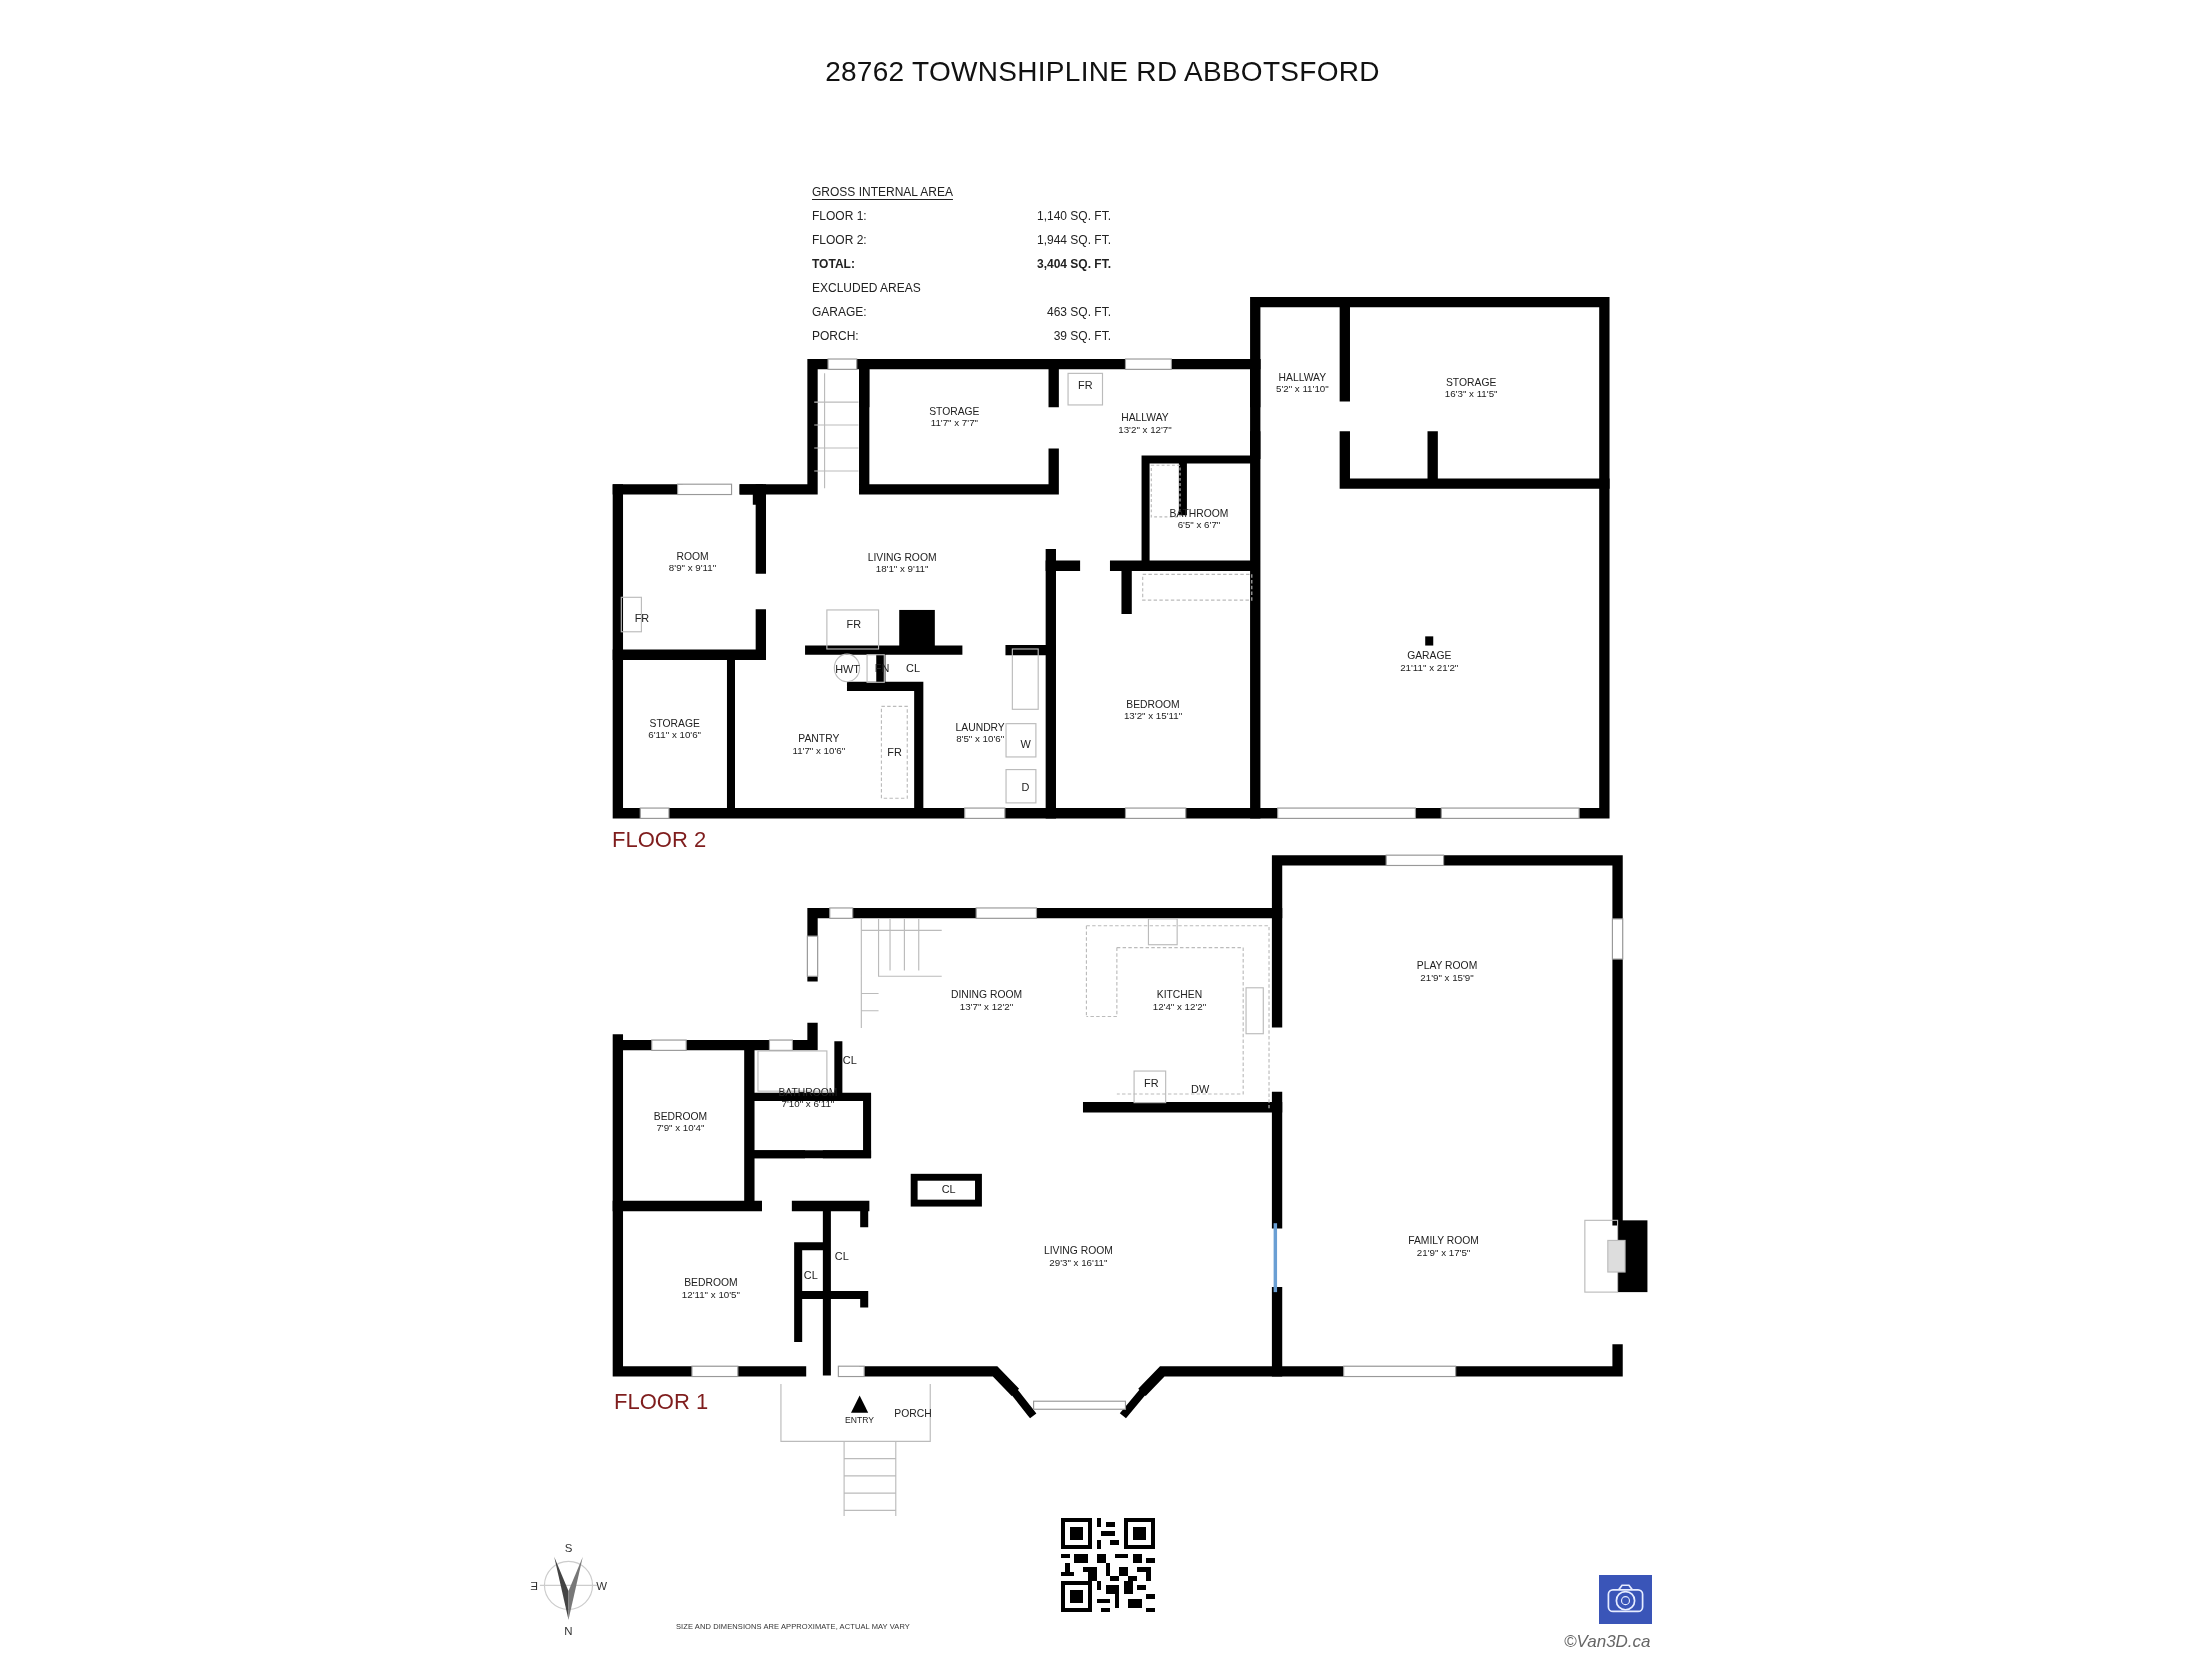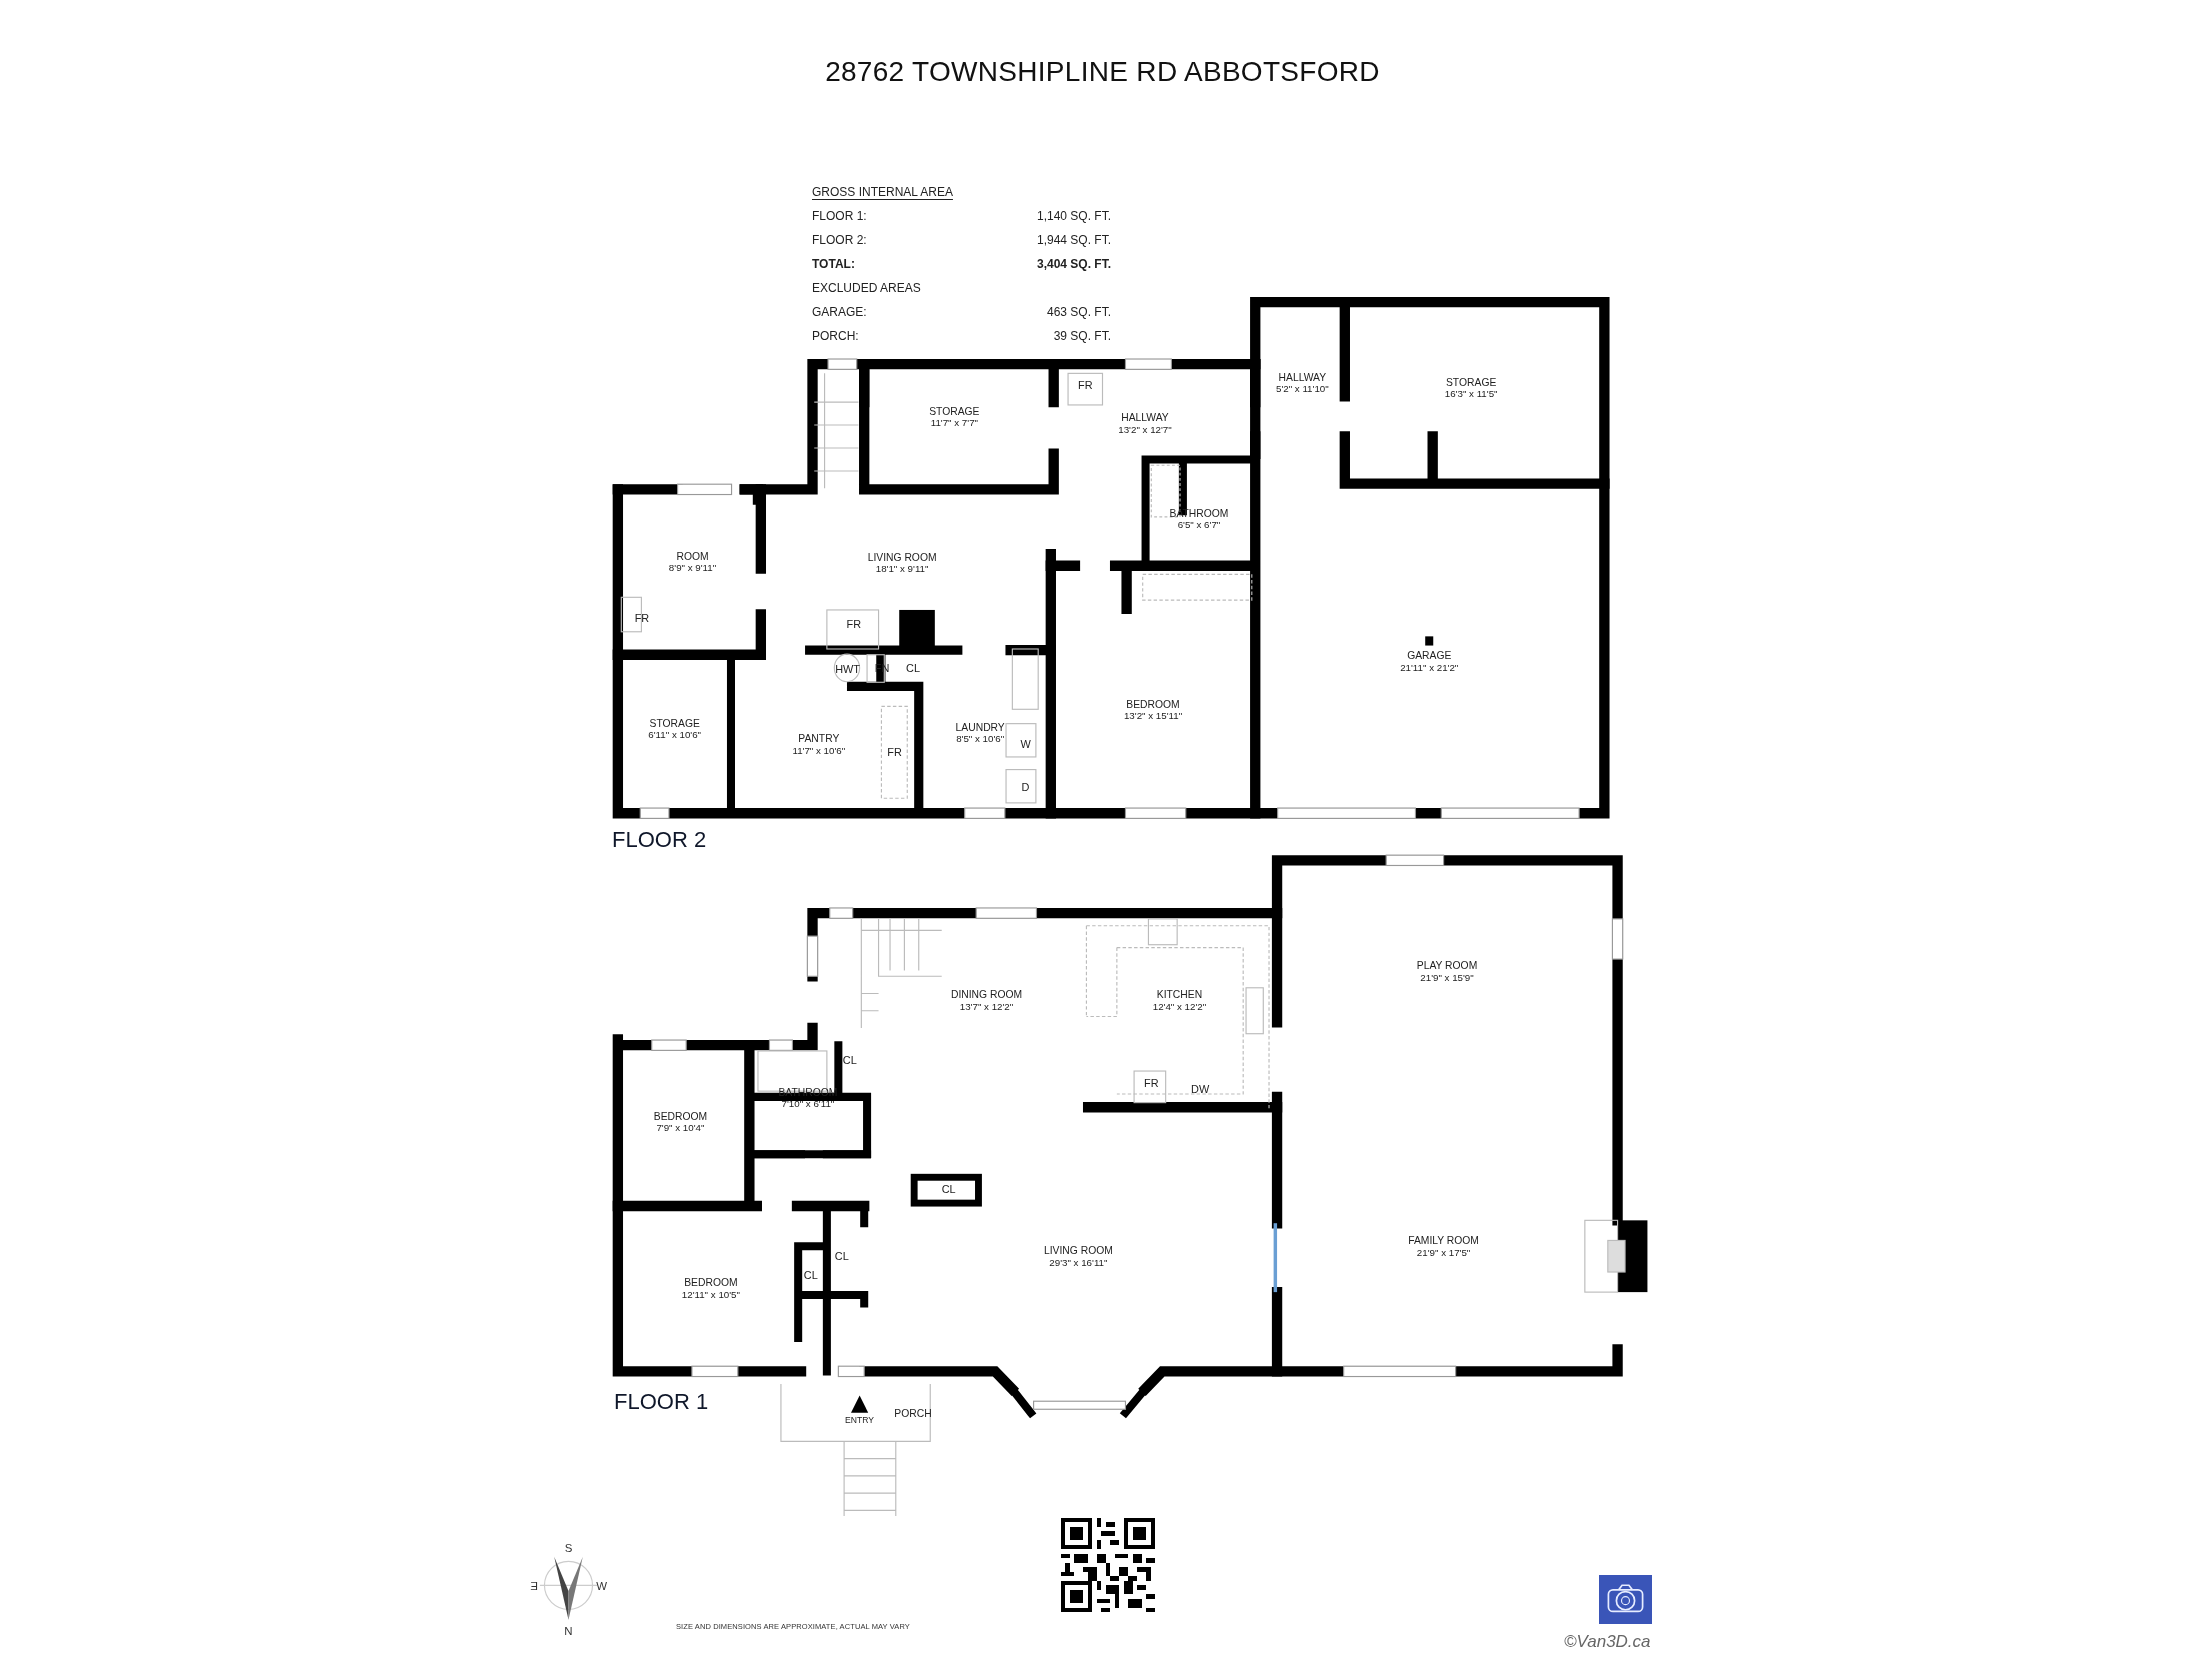--- a/index.html
+++ b/index.html
@@ -7,21 +7,21 @@
   .title { position:absolute; left:0; width:2205px; top:56px; text-align:center; font-size:28px; letter-spacing:0.3px; }
   .gia { position:absolute; left:812px; top:180px; width:299px; font-size:12px; line-height:24px; color:#222; }
   .gia .row { display:flex; justify-content:space-between; }
   .gia .hdr { text-decoration:underline; text-underline-offset:2.9px; }
   .gia .bold { font-weight:bold; }
   svg.plan { position:absolute; left:0; top:0; }
   .rl { font-family:"Liberation Sans", sans-serif; fill:#222; text-anchor:middle; }
   .rname { font-size:18px; }
   .rdim { font-size:17px; }
   .fix { font-size:19px; }
-  .floor-label { position:absolute; font-size:22px; color:#0f172a;text-align:right; }
+  .floor-label { position:absolute; font-size:22px; color:#7f1d1d;text-align:right; }
   .disclaimer { position:absolute; left:676px; top:1622px; font-size:7.5px; color:#333; letter-spacing:0.1px; }
   .qr-caption { position:absolute; left:1045px; top:1686px; width:138px; text-align:right; font-size:17px; color:#111; }
   .logo { position:absolute; left:1599px; top:1575px; width:53px; height:49px; background:#3a55b8; }
   .copyright { position:absolute; left:1564px; top:1632px; font-size:17px; font-style:italic; color:#666; }
   .compass { position:absolute; left:517px; top:1528px; }
 </style>
 </head>
 <body>
 
 <div class="title">28762 TOWNSHIPLINE RD ABBOTSFORD</div>

